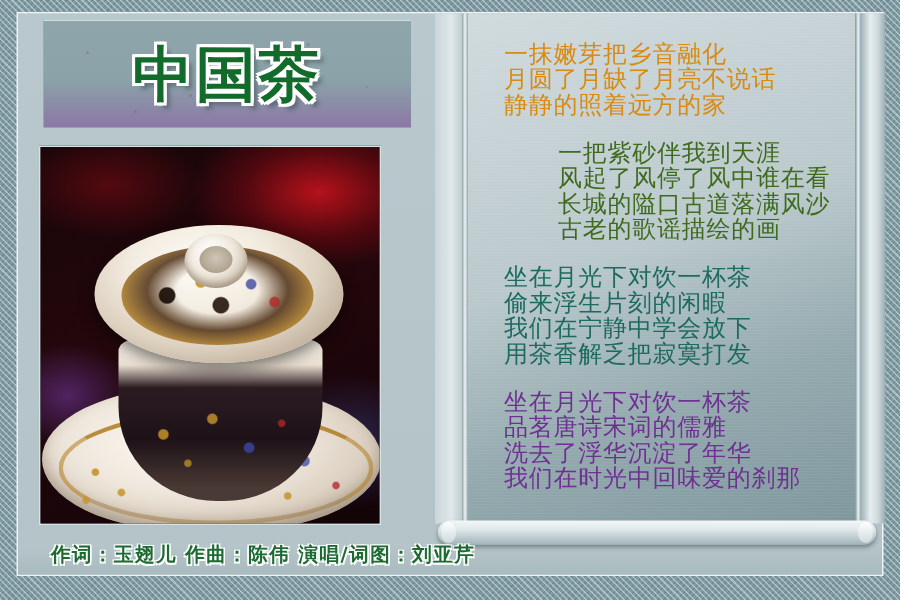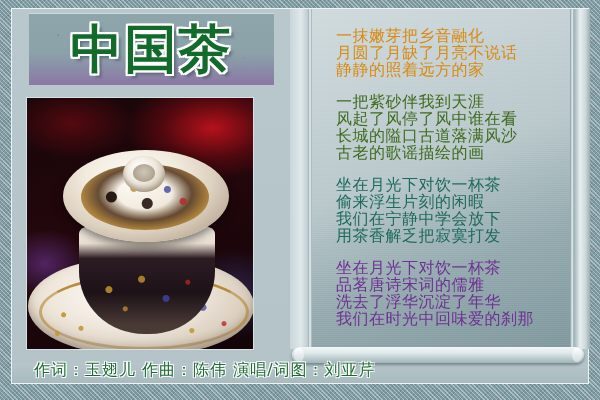--- a/index.html
+++ b/index.html
@@ -72,21 +72,21 @@
       radial-gradient(circle at 72% 22%, rgba(100,70,150,.30) 0 1px, transparent 1px),
       radial-gradient(circle at 88% 62%, rgba(150,100,70,.25) 0 1px, transparent 1px),
       radial-gradient(circle at 25% 85%, rgba(110,80,150,.25) 0 1px, transparent 1px);
     pointer-events:none;
   }
 
   #site-title {
     position: relative;
     font-family: "DejaVu Serif", "Liberation Serif", serif;
     font-weight: bold;
-    font-size: 52px;
+    font-size: 40px;
     letter-spacing: 2px;
     color: #136b2b;
     text-shadow:
       -2px -2px 0 #ffffff,  2px -2px 0 #ffffff,
       -2px  2px 0 #ffffff,  2px  2px 0 #ffffff,
       -2px  0   0 #ffffff,  2px  0   0 #ffffff,
        0   -2px 0 #ffffff,  0    2px 0 #ffffff,
        4px  4px 3px rgba(40,60,60,.45);
     white-space: nowrap;
   }
@@ -218,22 +218,22 @@
     position: absolute;
     left: 5px;
     top: 348px;
     width: 565px;
     height: 26px;
     display: flex;
     align-items: center;
   }
   #credits-text {
     font-family: "DejaVu Sans", "Liberation Sans", sans-serif;
-    font-size: 16px;
-    font-weight: normal;
+    font-size: 13px;
+    font-weight: bold;
     color: #1d6b33;
     letter-spacing: 1px;
     padding-left: 17px;
     white-space: nowrap;
     text-shadow:
       -1px -1px 0 #ffffff, 1px -1px 0 #ffffff,
       -1px  1px 0 #ffffff, 1px  1px 0 #ffffff;
   }
 
   
@@ -275,21 +275,21 @@
 
   .stanza { position: relative; margin-bottom: 15px; }
   .stanza .line {
     font-family: "DejaVu Sans", "Liberation Sans", sans-serif;
     font-size: 16px;
     line-height: 17px;
     white-space: nowrap;
     letter-spacing: 0.5px;
   }
   .st1 .line { color: #d98a10; }
-  .st2 .line { color: #3f6b1e; }
+  .st2 .line { color: #3f6b1e; margin-left: 36px; }
   .st3 .line { color: #1d6a5e; }
   .st4 .line { color: #6e3192; }
 
   
   #scroll-rail {
     position:absolute;
     left: 562px; top: 0px;
     width: 16px; height: 340px;
     background: linear-gradient(90deg,#9fb2b7 0%, #e6eef0 38%, #cfdadd 70%, #9cafb4 100%);
   }

